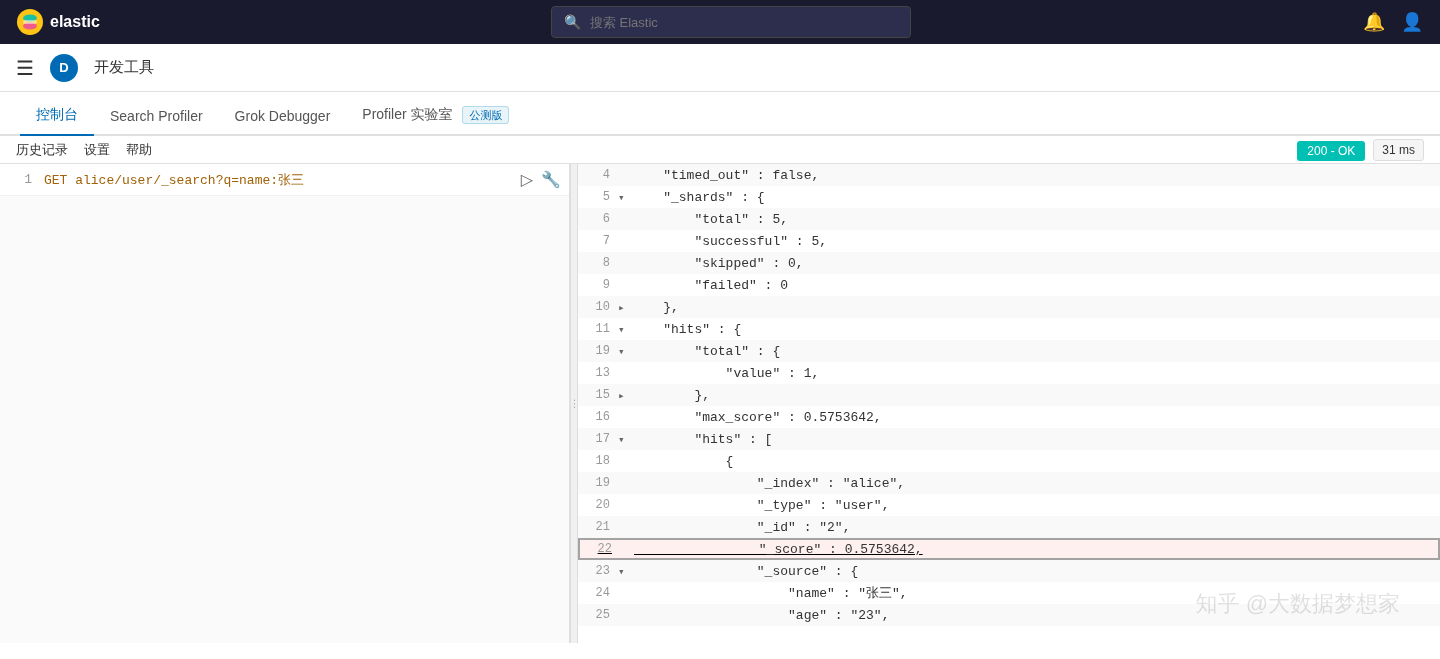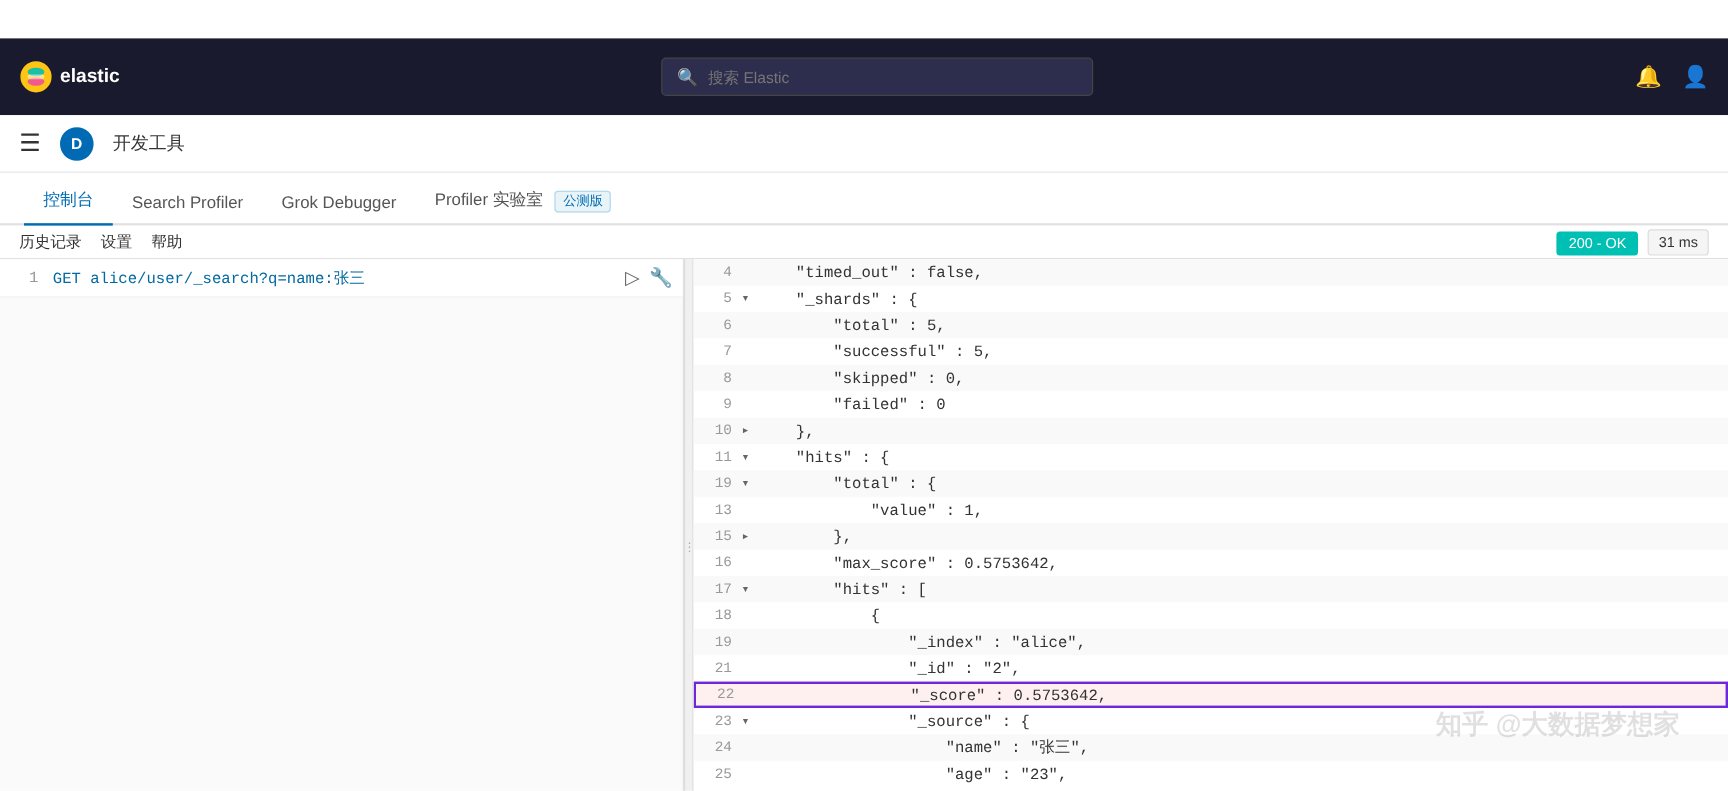--- a/index.html
+++ b/index.html
@@ -3,24 +3,23 @@
   <meta charset="utf-8">
   <style>
     * { margin: 0; padding: 0; box-sizing: border-box; }
     body { font-family: -apple-system, BlinkMacSystemFont, 'Segoe UI', sans-serif; background: #fff; width: 1440px; height: 659px; overflow: hidden; }
 
     
     .top-header {
       display: flex;
       align-items: center;
       background: #1a1a2e;
-      height: 64px;
+      height: 44px;
       padding: 0 16px;
       justify-content: space-between;
-      margin-top: 32px;
     }
     .logo-area {
       display: flex;
       align-items: center;
       gap: 8px;
     }
     .elastic-logo {
       display: flex;
       align-items: center;
       gap: 6px;
@@ -198,21 +197,21 @@
       color: #999;
       font-size: 13px;
       width: 24px;
       text-align: right;
       margin-right: 12px;
       font-family: 'Courier New', monospace;
     }
     .editor-content {
       font-family: 'Courier New', monospace;
       font-size: 13px;
-      color: #0369a1;
+      color: #a16207;
       flex: 1;
     }
     .editor-actions {
       display: flex;
       align-items: center;
       gap: 8px;
     }
     .editor-action-btn {
       color: #666;
       cursor: pointer;
@@ -248,21 +247,22 @@
       display: flex;
       align-items: center;
       min-height: 22px;
       padding: 0 4px;
     }
     .json-line:nth-child(odd) {
       background: #f9f9f9;
     }
     .json-line.highlighted {
       background: #fff0f0;
-      border: 2px solid #6d28d9;
+      border: 2px solid #a3a3a3;
+      text-decoration: underline;
     }
     .json-line-num {
       color: #999;
       font-size: 12px;
       width: 36px;
       text-align: right;
       padding-right: 8px;
       flex-shrink: 0;
       user-select: none;
     }
@@ -277,21 +277,21 @@
       white-space: pre;
     }
 
     
     .watermark {
       position: absolute;
       bottom: 40px;
       right: 40px;
       color: rgba(0,0,0,0.12);
       font-size: 22px;
-      font-weight: bold;
+      font-weight: normal;
       pointer-events: none;
       font-family: sans-serif;
       margin-top: 28px;
     }
   </style>
 </head>
 <body>
 
 <div class="top-header">
   <div class="logo-area">
@@ -430,20 +430,25 @@
         <span class="json-line-num">18</span>
         <span class="json-line-toggle"> </span>
         <span class="json-line-content">            {</span>
       </div>
       <div class="json-line">
         <span class="json-line-num">19</span>
         <span class="json-line-toggle"> </span>
         <span class="json-line-content">                "_index" : "alice",</span>
       </div>
       <div class="json-line">
+        <span class="json-line-num">20</span>
+        <span class="json-line-toggle"> </span>
+        <span class="json-line-content">                "_type" : "user",</span>
+      </div>
+      <div class="json-line">
         <span class="json-line-num">21</span>
         <span class="json-line-toggle"> </span>
         <span class="json-line-content">                "_id" : "2",</span>
       </div>
       <div class="json-line highlighted">
         <span class="json-line-num">22</span>
         <span class="json-line-toggle"> </span>
         <span class="json-line-content">                "_score" : 0.5753642,</span>
       </div>
       <div class="json-line">

